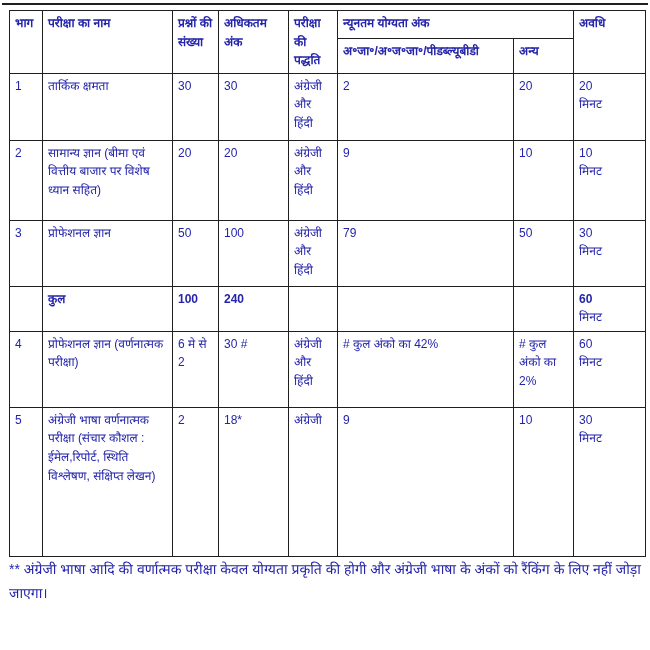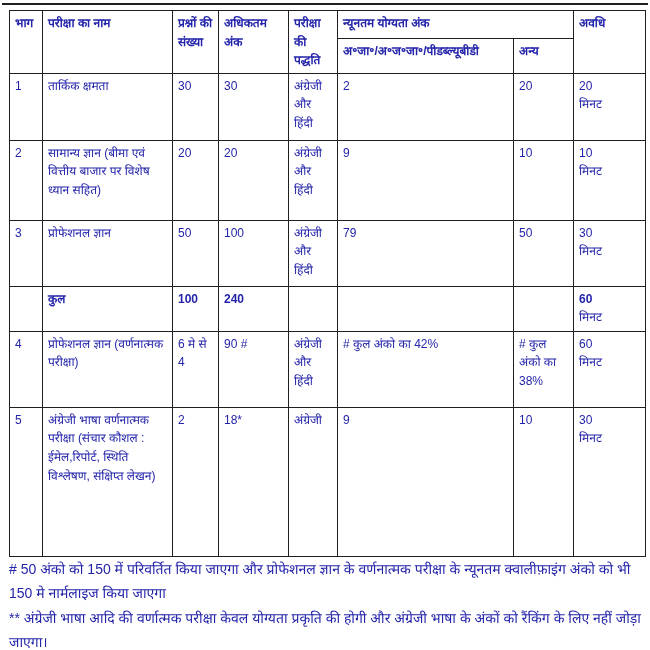--- a/index.html
+++ b/index.html
@@ -158,25 +158,25 @@
           <td data-name="cell-min-marks-reserved"></td>
           <td data-name="cell-min-marks-other"></td>
           <td data-name="cell-duration">
             <div data-name="duration-value">60</div>
             <div data-name="duration-unit">मिनट</div>
           </td>
         </tr>
         <tr data-name="table-row">
           <td data-name="cell-part">4</td>
           <td data-name="cell-exam-name">प्रोफेशनल ज्ञान (वर्णनात्मक परीक्षा)</td>
-          <td data-name="cell-num-questions">6 मे से 4</td>
-          <td data-name="cell-max-marks">90 #</td>
+          <td data-name="cell-num-questions">6 मे से 2</td>
+          <td data-name="cell-max-marks">30 #</td>
           <td data-name="cell-exam-medium">अंग्रेजी और हिंदी</td>
           <td data-name="cell-min-marks-reserved"># कुल अंको का 42%</td>
-          <td data-name="cell-min-marks-other"># कुल अंको का 38%</td>
+          <td data-name="cell-min-marks-other"># कुल अंको का 2%</td>
           <td data-name="cell-duration">
             <div data-name="duration-value">60</div>
             <div data-name="duration-unit">मिनट</div>
           </td>
         </tr>
         <tr data-name="table-row">
           <td data-name="cell-part">5</td>
           <td data-name="cell-exam-name">अंग्रेजी भाषा वर्णनात्मक परीक्षा (संचार कौशल : ईमेल,रिपोर्ट, स्थिति विश्लेषण, संक्षिप्त लेखन)</td>
           <td data-name="cell-num-questions">2</td>
           <td data-name="cell-max-marks">18*</td>
@@ -185,16 +185,15 @@
           <td data-name="cell-min-marks-other">10</td>
           <td data-name="cell-duration">
             <div data-name="duration-value">30</div>
             <div data-name="duration-unit">मिनट</div>
           </td>
         </tr>
       </tbody>
   </table>
 
   <div class="notes" data-name="footnotes">
-    <p data-name="footnote-hash"># 50 अंको को 150 में परिवर्तित किया जाएगा और प्रोफेशनल ज्ञान के वर्णनात्मक परीक्षा के न्यूनतम क्वालीफ़ाइंग अंको को भी 150 मे नार्मलाइज किया जाएगा</p>
     <p data-name="footnote-asterisk">** अंग्रेजी भाषा आदि की वर्णात्मक परीक्षा केवल योग्यता प्रकृति की होगी और अंग्रेजी भाषा के अंकों को रैंकिंग के लिए नहीं जोड़ा जाएगा।</p>
   </div>
 </div>
 
 </body></html>

